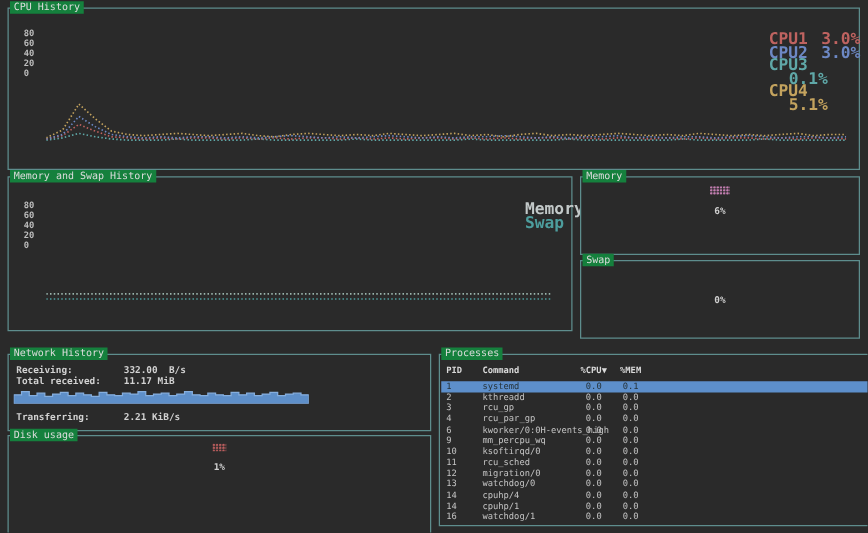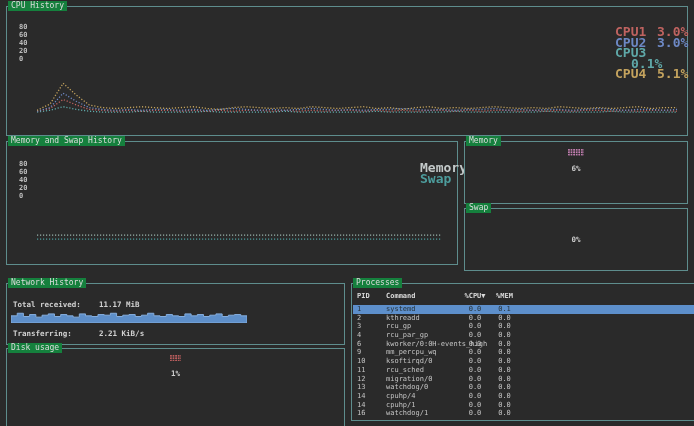--- a/index.html
+++ b/index.html
@@ -67,21 +67,21 @@
         <span class="lv">3.0%</span>
       </div>
       <div class="lrow" style="color: rgb(109, 136, 196);">
         <span class="ll">CPU2</span>
         <span class="lv">3.0%</span>
       </div>
       <div class="lrow" style="color: rgb(95, 168, 168); flex-direction: column;">
         <span class="ll">CPU3</span>
         <span class="lv">0.1%</span>
       </div>
-      <div class="lrow" style="color: rgb(196, 163, 94);">
+      <div class="lrow" style="color: rgb(196, 163, 94); flex-direction: column;">
         <span class="ll">CPU4</span>
         <span class="lv">5.1%</span>
       </div>
     </div>
 </div>
 
 <div class="panel" style="left:6px;top:141px;width:452px;height:124px">
   <span class="ptitle">Memory and Swap History</span>
   <div class="yticks" style="top:18px;bottom:16px">
       <span>80</span>
@@ -116,20 +116,21 @@
 
 <div class="panel" style="left:464px;top:208px;width:224px;height:63px">
   <span class="ptitle">Swap</span>
   <div class="gaugebox" style="top:26px">
     <div class="gpct">0%</div>
   </div>
 </div>
 
 <div class="panel" style="left:6px;top:283px;width:339px;height:62px">
   <span class="ptitle">Network History</span>
+  <div class="nline" style="top:7px"><span class="nlabel">Receiving:</span><span>332.00  B/s</span></div>
   <div class="nline" style="top:16px"><span class="nlabel">Total received:</span><span>11.17 MiB</span></div>
   <div class="plot" style="left:4px;top:26px;width:236px;height:13px">
     <svg viewBox="0 0 100 100" preserveAspectRatio="none">
         <path d="M0,100 L0.00,45.0 L2.63,45.0 L2.63,25.0 L5.26,25.0 L5.26,50.0 L7.89,50.0 L7.89,35.0 L10.53,35.0 L10.53,55.0 L13.16,55.0 L13.16,40.0 L15.79,40.0 L15.79,30.0 L18.42,30.0 L18.42,50.0 L21.05,50.0 L21.05,35.0 L23.68,35.0 L23.68,45.0 L26.32,45.0 L26.32,55.0 L28.95,55.0 L28.95,30.0 L31.58,30.0 L31.58,45.0 L34.21,45.0 L34.21,50.0 L36.84,50.0 L36.84,35.0 L39.47,35.0 L39.47,40.0 L42.11,40.0 L42.11,25.0 L44.74,25.0 L44.74,50.0 L47.37,50.0 L47.37,40.0 L50.00,40.0 L50.00,35.0 L52.63,35.0 L52.63,50.0 L55.26,50.0 L55.26,40.0 L57.89,40.0 L57.89,25.0 L60.53,25.0 L60.53,45.0 L63.16,45.0 L63.16,50.0 L65.79,50.0 L65.79,35.0 L68.42,35.0 L68.42,45.0 L71.05,45.0 L71.05,50.0 L73.68,50.0 L73.68,30.0 L76.32,30.0 L76.32,45.0 L78.95,45.0 L78.95,35.0 L81.58,35.0 L81.58,50.0 L84.21,50.0 L84.21,40.0 L86.84,40.0 L86.84,30.0 L89.47,30.0 L89.47,50.0 L92.11,50.0 L92.11,40.0 L94.74,40.0 L94.74,35.0 L97.37,35.0 L97.37,45.0 L100.00,45.0 L100,100 Z" fill="#5e8fc9" stroke="#85aede" stroke-width="1" vector-effect="non-scaling-stroke"></path>
       </svg>
   </div>
   <div class="nline" style="top:45px"><span class="nlabel">Transferring:</span><span>2.21 KiB/s</span></div>
 </div>
 
 <div class="panel" style="left:6px;top:348px;width:339px;height:81px">

